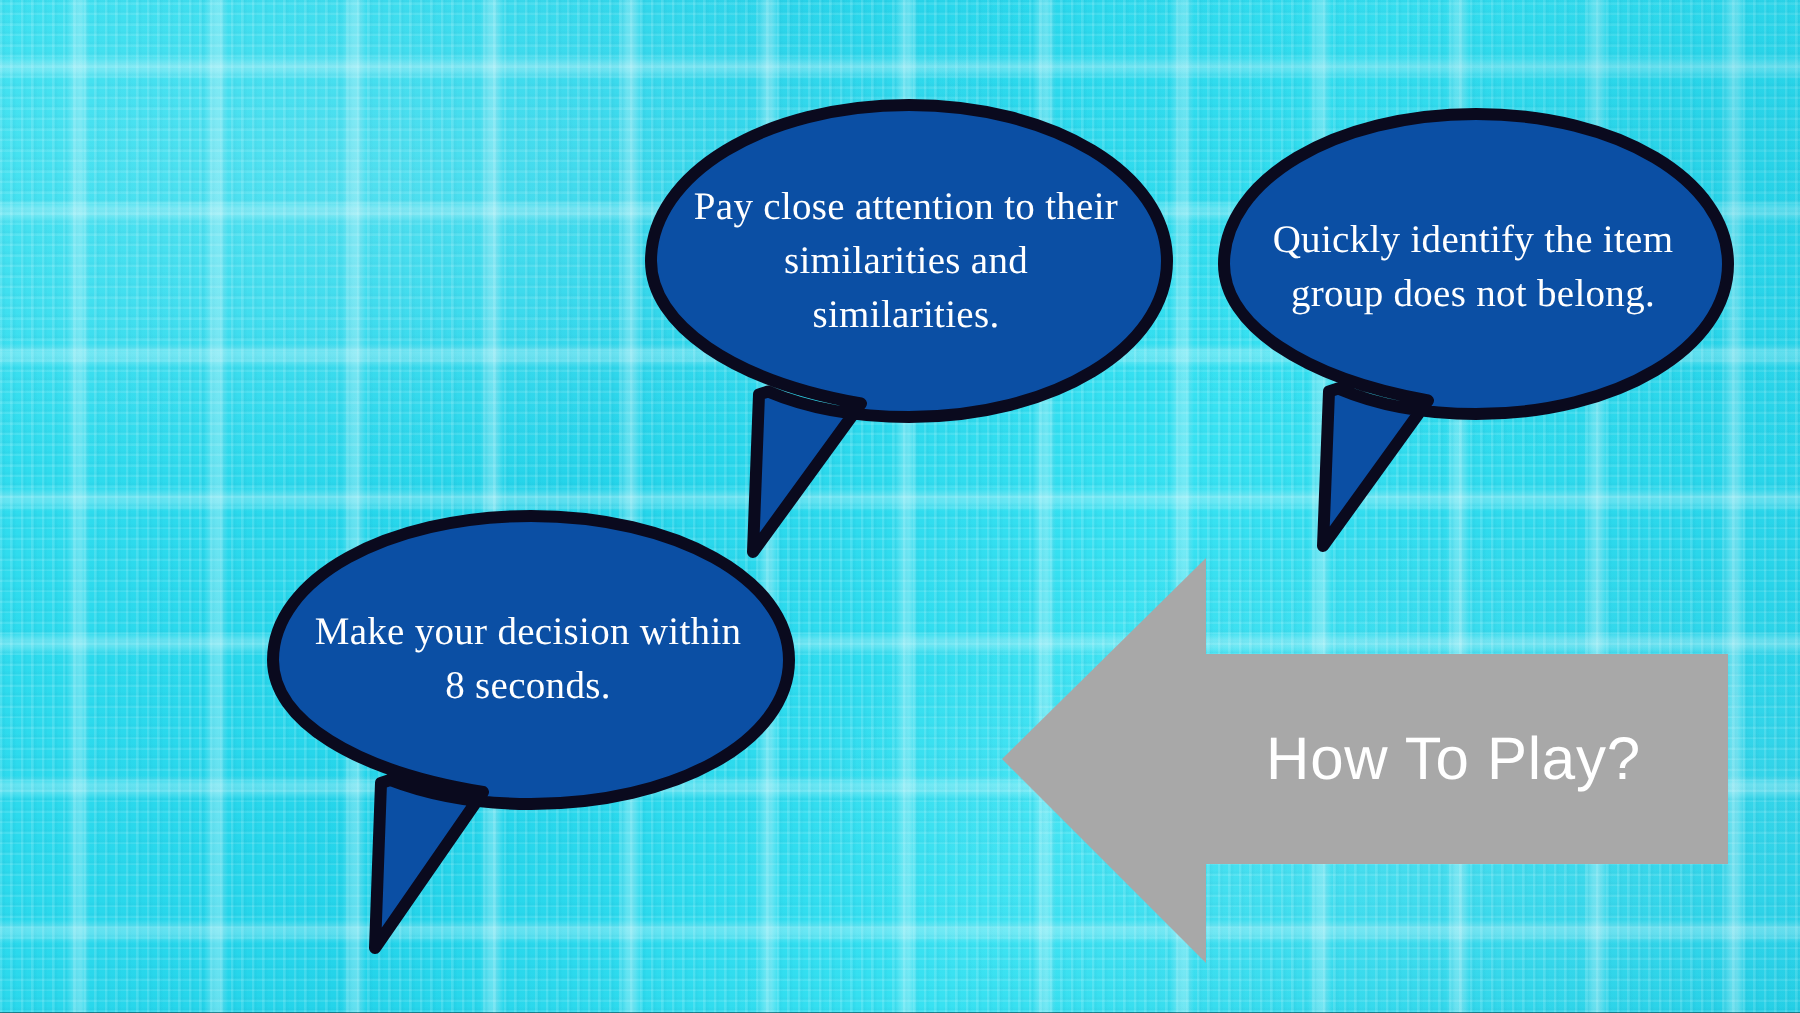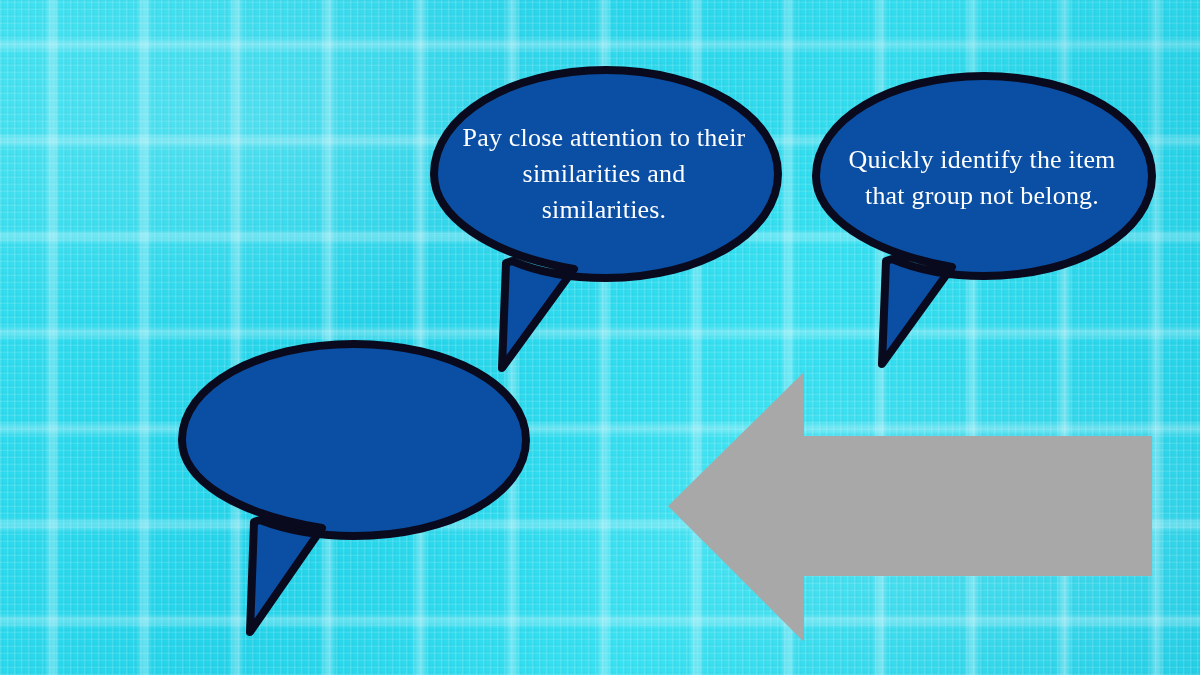--- a/index.html
+++ b/index.html
@@ -145,43 +145,45 @@
       <path d="M 172 4
                C 266 4 340 48 340 104
                C 340 160 266 204 172 204
                C 138 204 106 198 80 187
                L 74 189
                L 70 292
                L 140 195
                C 56 180 4 144 4 104
                C 4 48 78 4 172 4 Z" fill="#0b4fa4" stroke="#0a0a1e" stroke-width="8" stroke-linejoin="round"></path>
     </svg>
-    <div class="bubble-text">Quickly identify the item that group not belong.</div>
+    <div class="bubble-text">Quickly identify the item group does not belong.</div>
   </div>
 
   <div class="bubble-wrap" id="bubble4">
     <svg class="bubble-svg" width="352" height="300" viewBox="0 0 352 300">
       <path d="M 176 4
                C 272 4 348 46 348 100
                C 348 154 272 196 176 196
                C 140 196 108 190 82 180
                L 76 182
                L 72 292
                L 144 188
                C 58 174 4 140 4 100
                C 4 46 80 4 176 4 Z" fill="#0b4fa4" stroke="#0a0a1e" stroke-width="8" stroke-linejoin="round"></path>
     </svg>
+    <div class="bubble-text">Make your decision within 8 seconds.</div>
   </div>
 
   <div id="arrow-wrap">
     <svg width="492" height="280" viewBox="0 0 492 280">
       <path d="M 4 138
                L 140 4
                L 140 68
                L 488 68
                L 488 208
                L 140 208
                L 140 274
                Z" fill="#a8a8a8"></path>
     </svg>
+    <div id="arrow-label">How To Play?</div>
   </div>
 
 </div>
 
 </body></html>

